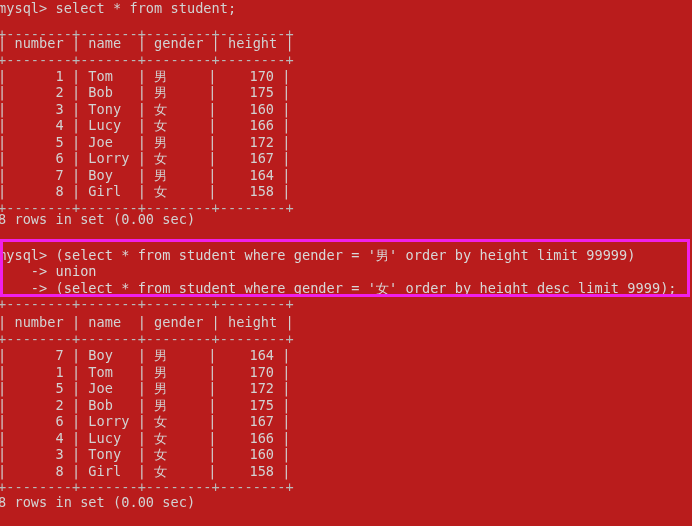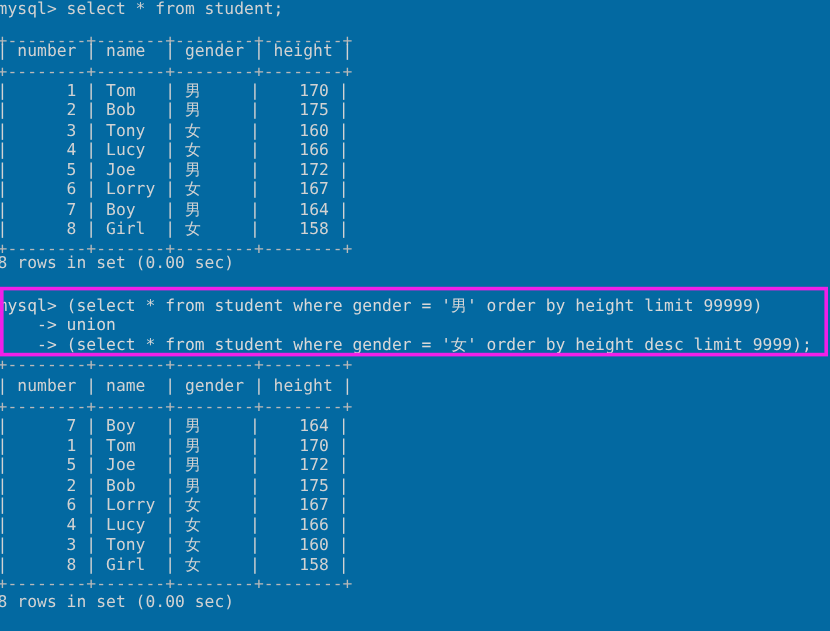--- a/index.html
+++ b/index.html
@@ -11,21 +11,21 @@
     width: 692px;
     height: 526px;
     overflow: hidden;
     font-family: "DejaVu Sans Mono", "Liberation Mono", monospace;
   }
 
   #terminal {
     position: relative;
     width: 692px;
     height: 526px;
-    background: #0369a1;
+    background: #b91c1c;
     color: #cfcfcf;
     font-family: "DejaVu Sans Mono", "Liberation Mono", monospace;
     font-size: 13.6px;
     line-height: 16.55px;
     letter-spacing: 0px;
     box-sizing: border-box;
     padding: 0;
   }
 
   .term-line {

